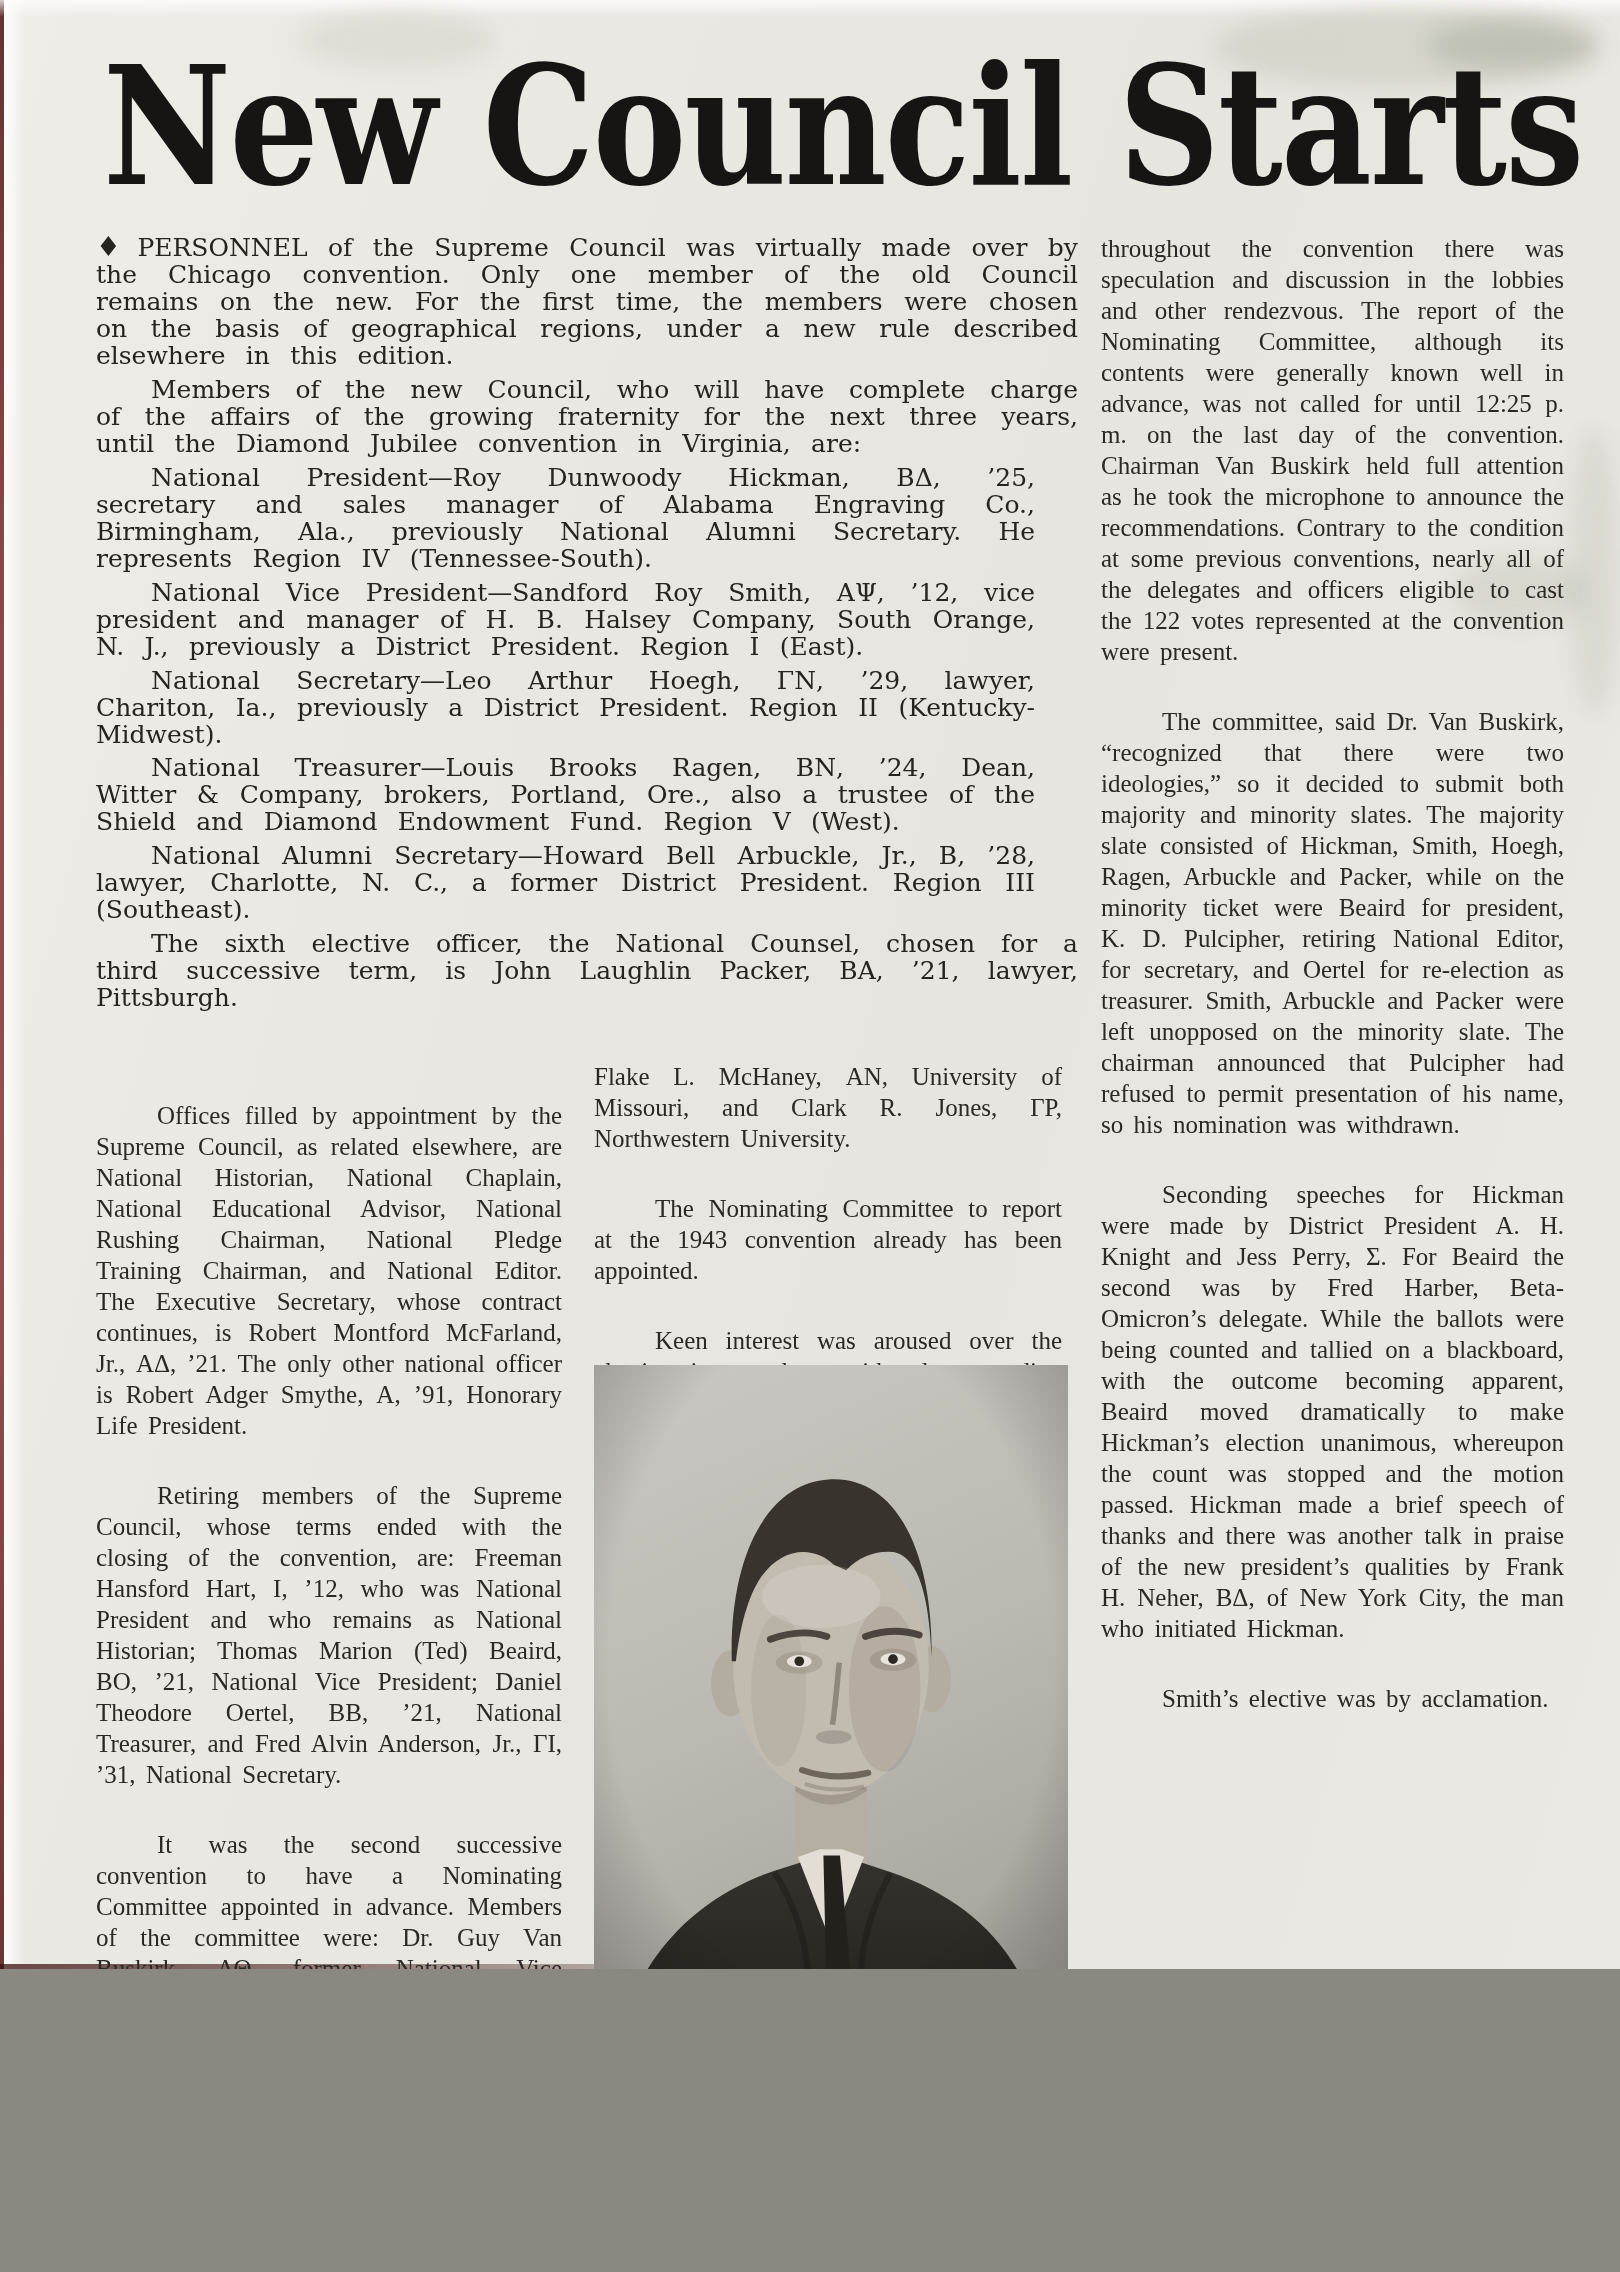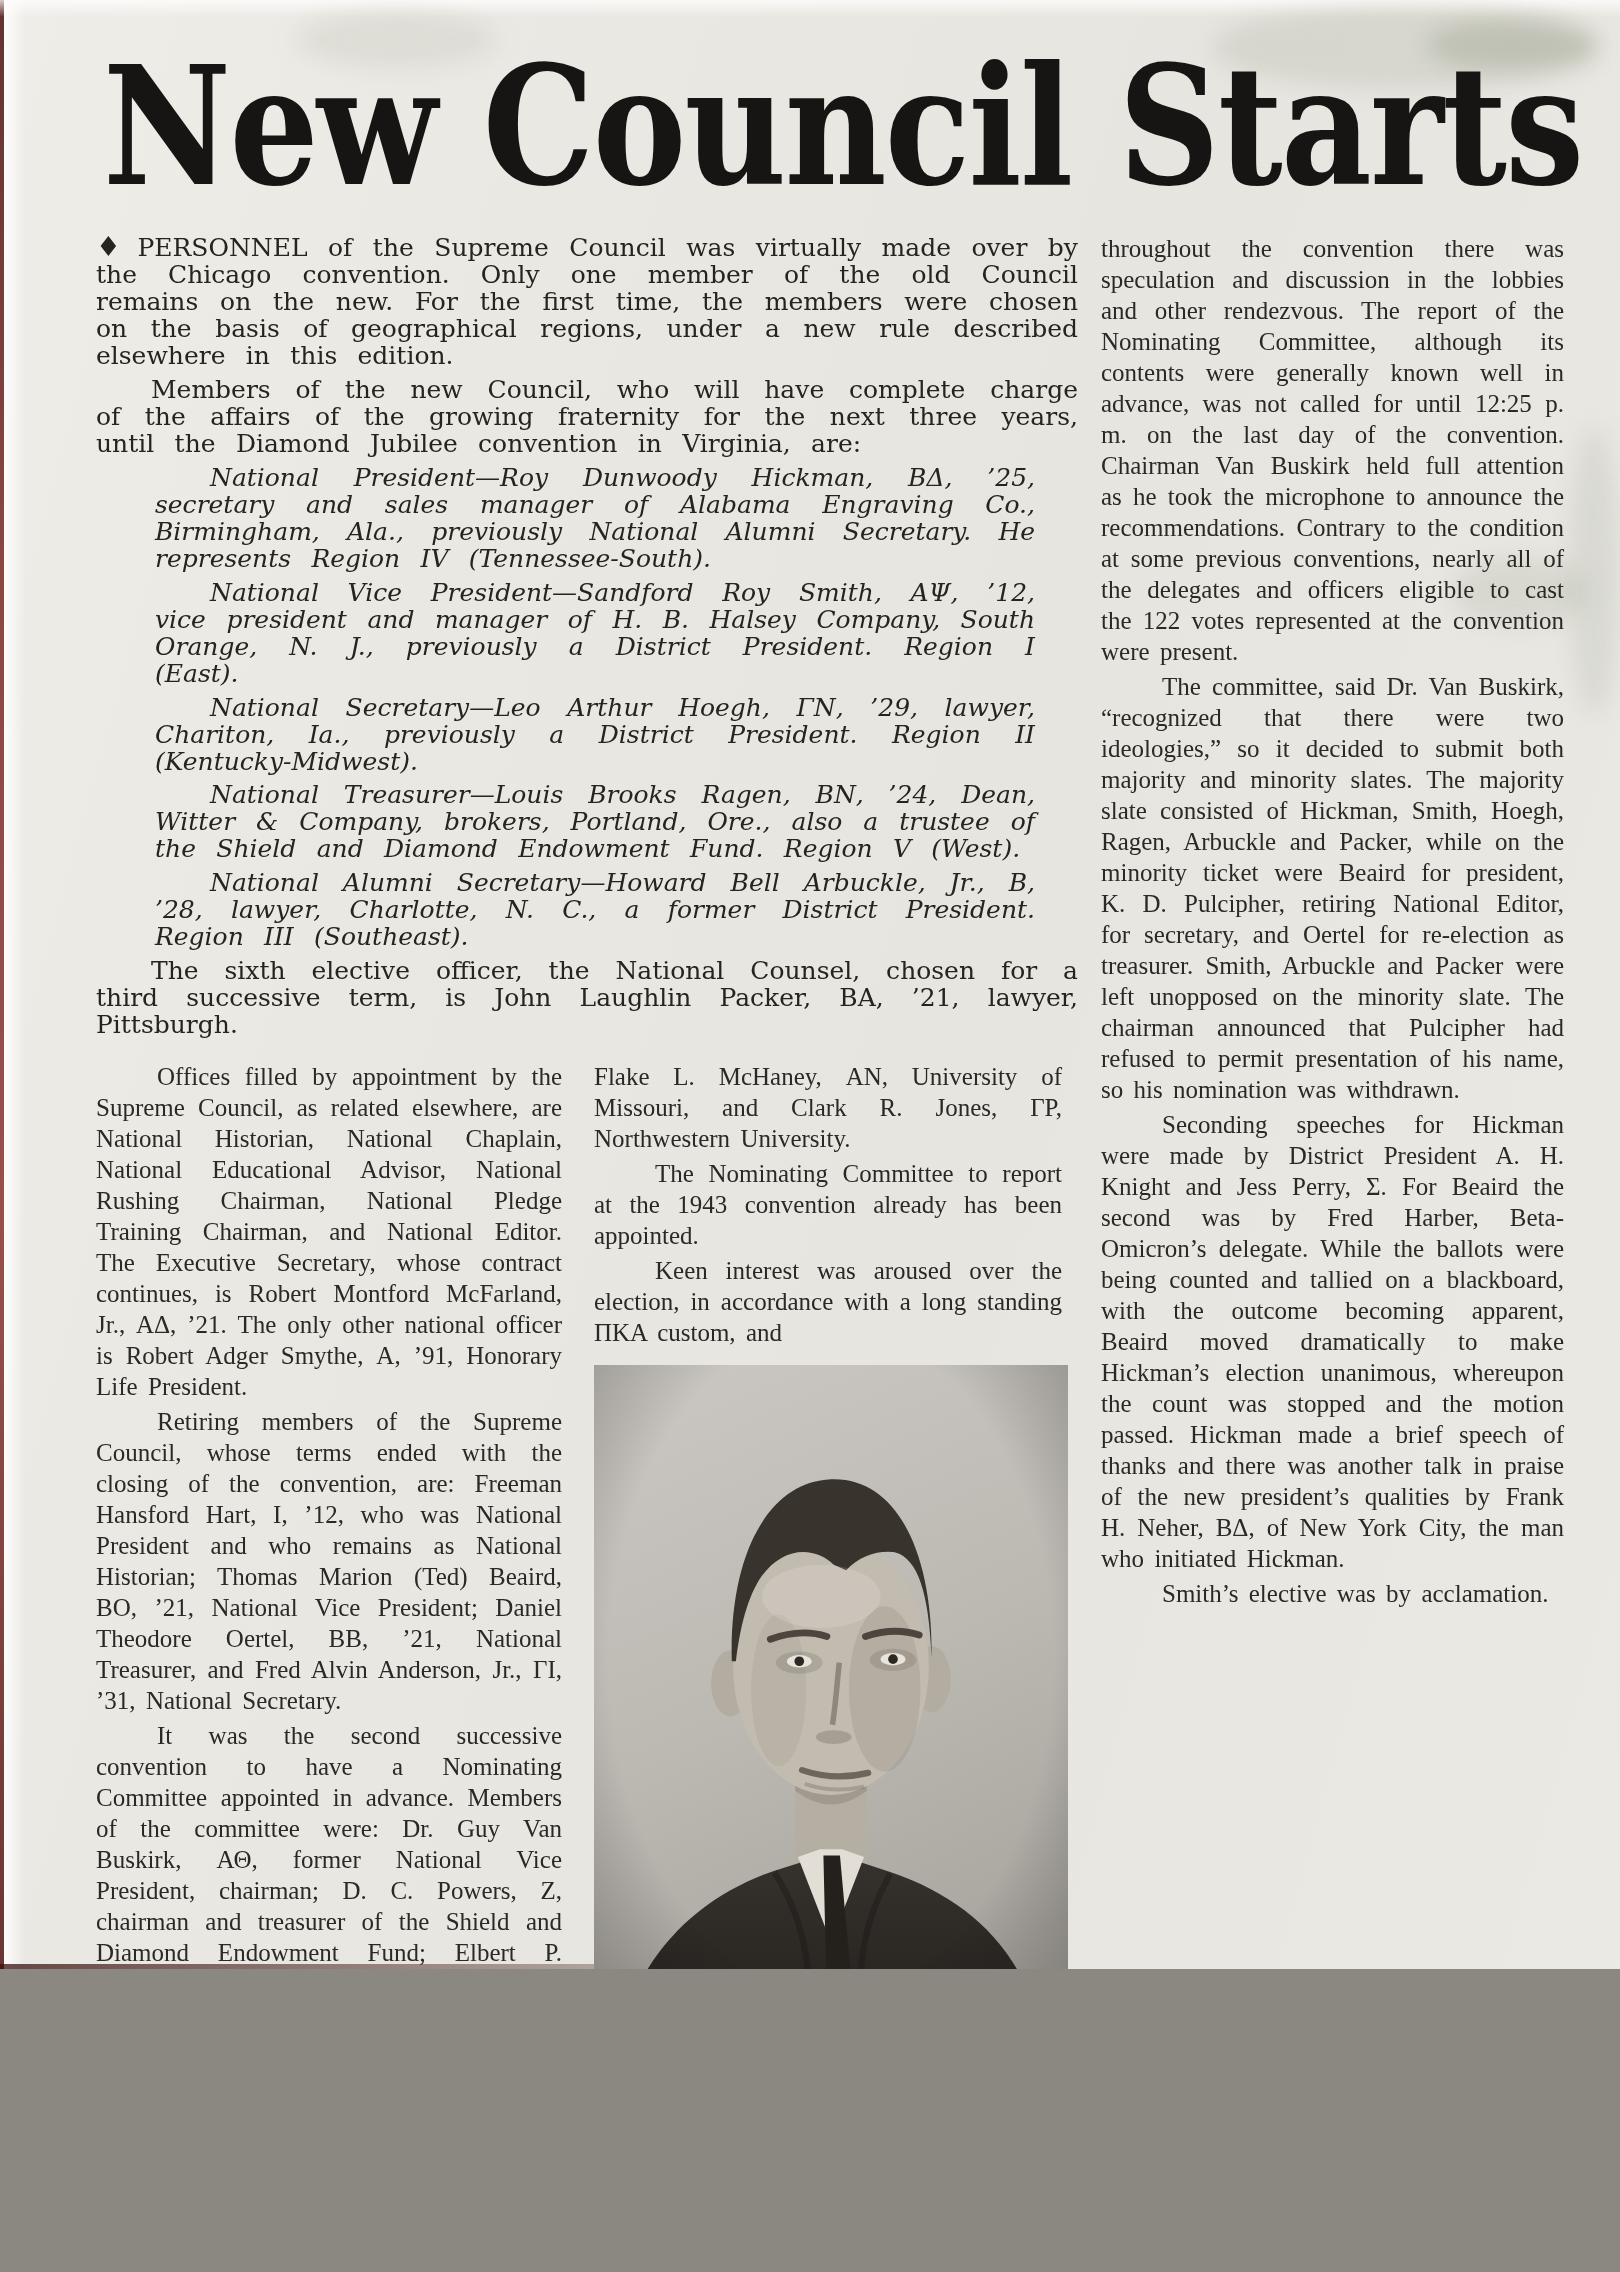--- a/index.html
+++ b/index.html
@@ -31,27 +31,27 @@
     position:absolute; left:103px; top:44px; margin:0; white-space:nowrap;
     font:700 165px/165px "DejaVu Serif", serif; color:#161513;
     transform:scaleX(0.85); transform-origin:left top; letter-spacing:-2.1px;
   }
 
   
   .lead { position:absolute; left:96px; top:233px; width:982px; }
   .lead p { margin:0 0 6.9px 0; text-align:justify;
     font:25px/27px "DejaVu Serif", serif; color:#26241f; word-spacing:12.4px; }
   .lead p.ind { text-indent:55px; }
-  .lead p.officer { margin-left:59px; margin-right:43px; text-indent:55px;font-style:italic; }
+  .lead p.officer { margin-right:43px; text-indent:55px; }
   .diamond { font-size:27.6px; margin-right:16.5px; letter-spacing:0; }
 
   
   .serifcol p { margin:0 0 4.1px 0; text-align:justify;
     font:25px/31px "Liberation Serif", serif; color:#2b2925; word-spacing:4.1px; }
-  .serifcol p.ind { text-indent:61px; }
+  .serifcol p.ind { text-indent:61px;margin-top:39px; }
   .col-right { position:absolute; left:1101px; top:233px;  width:463px; }
   .col-left  { position:absolute; left:96px;  top:1061px; width:466px; }
   .col-mid   { position:absolute; left:594px;  top:1061px; width:468px; }
 
   .photo { position:absolute; left:594px; top:1365px; width:474px; height:700px; margin:0;
     box-shadow: inset 0 0 32px rgba(40,38,34,.45); }
   .photo svg { display:block; width:100%; height:100%; }
 
   .caption { position:absolute; left:672px; top:2086px; width:400px;
     font:700 19.6px/31px "DejaVu Sans", sans-serif; color:#1f1d1a; }

